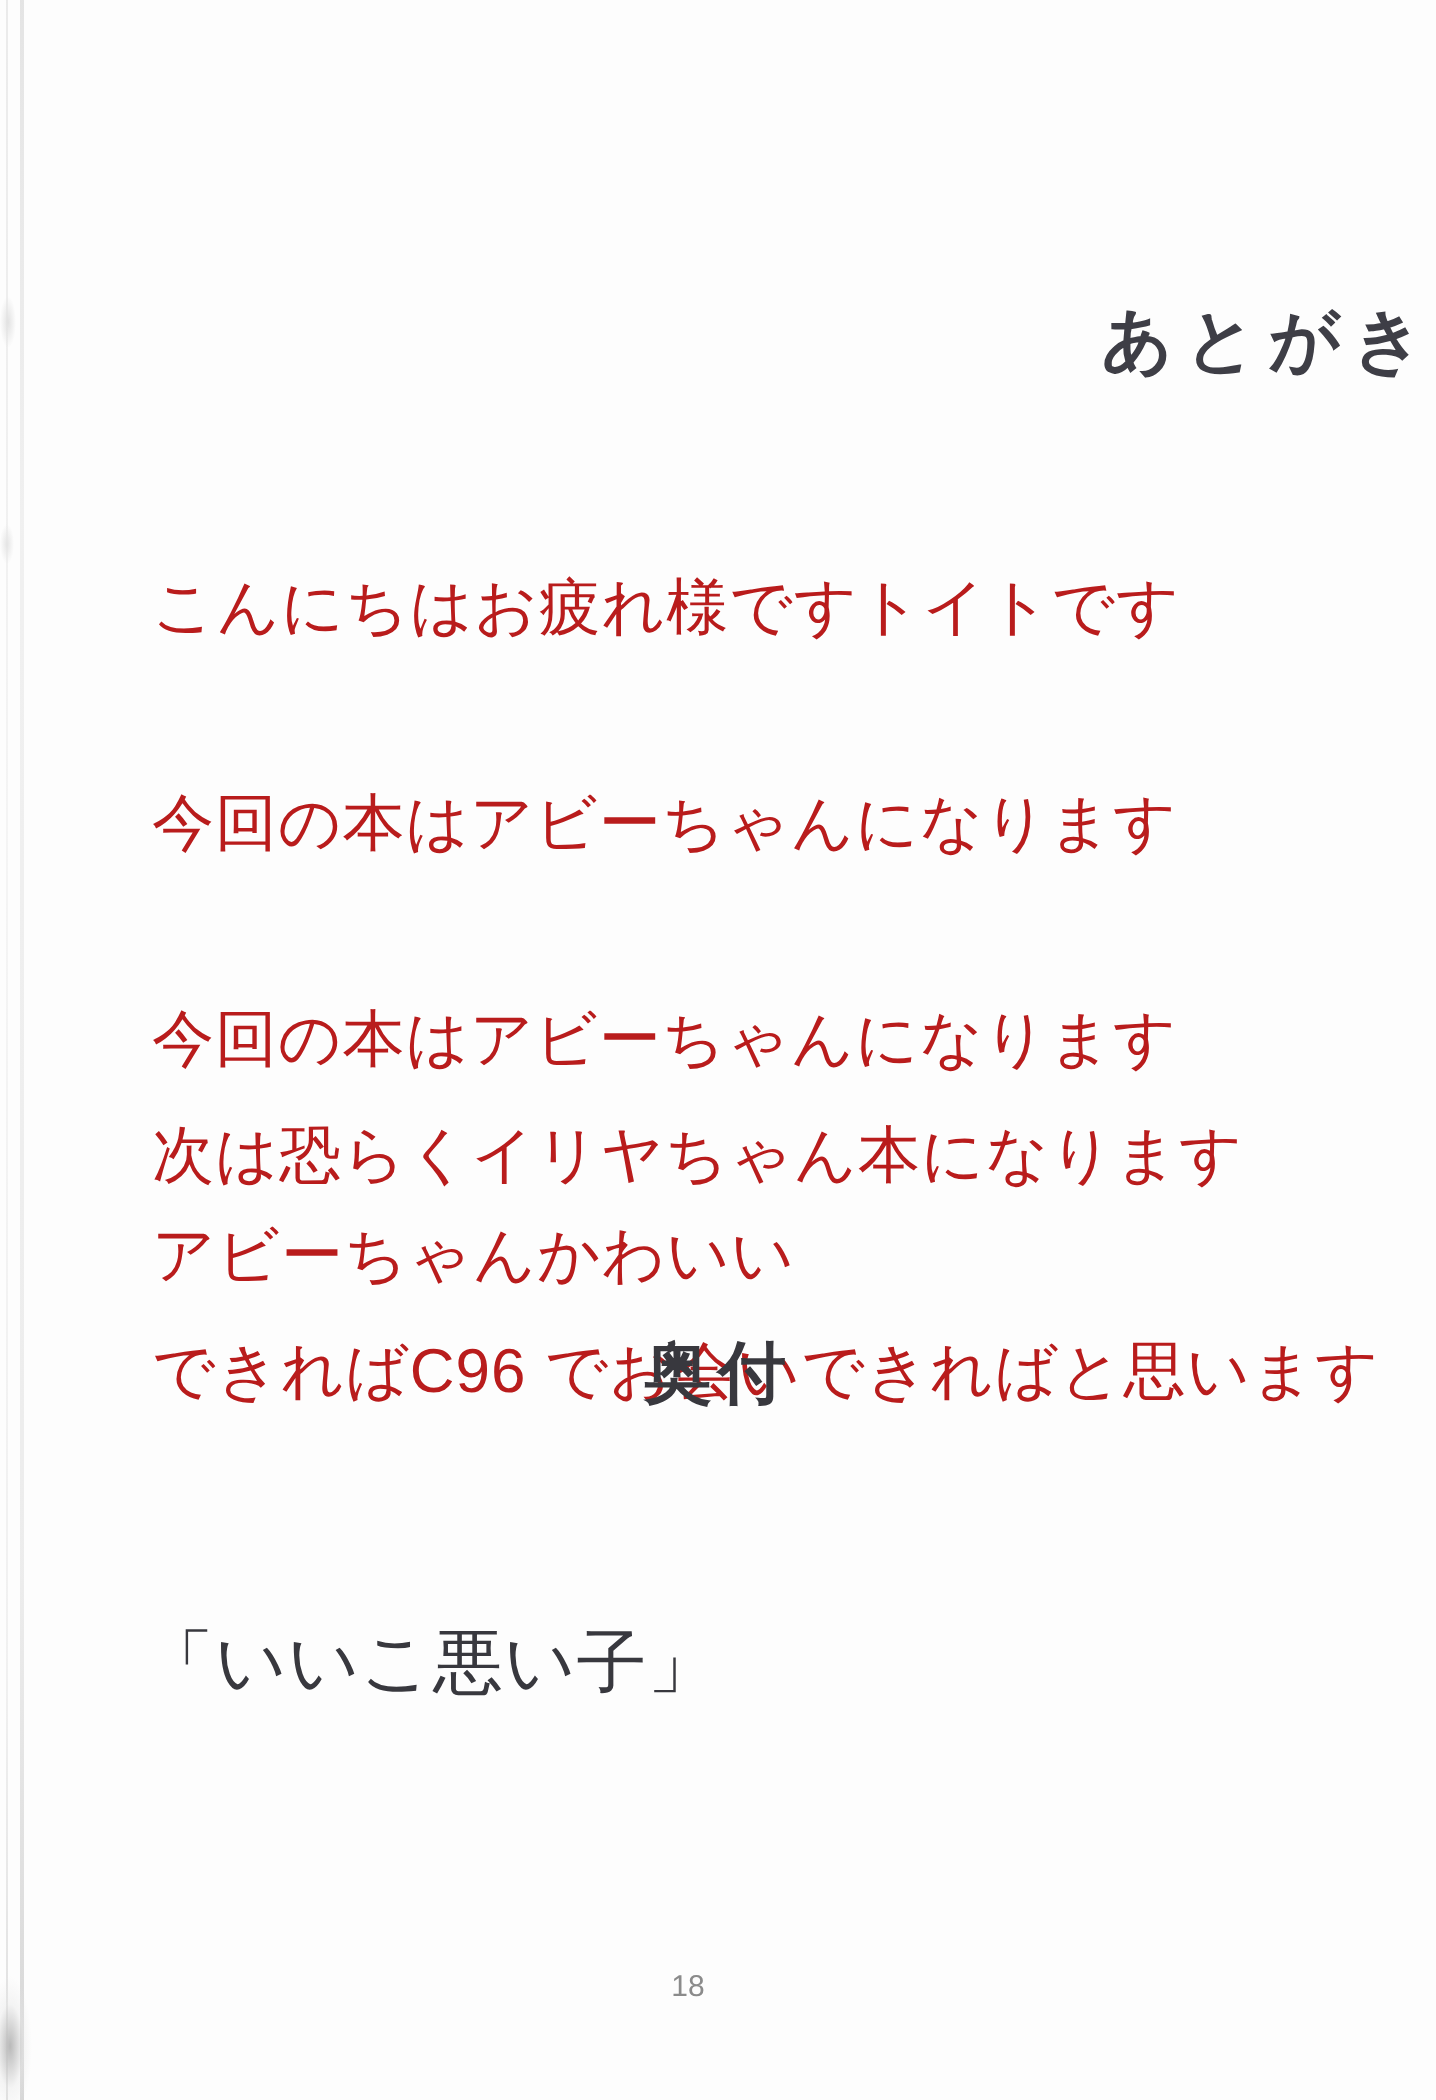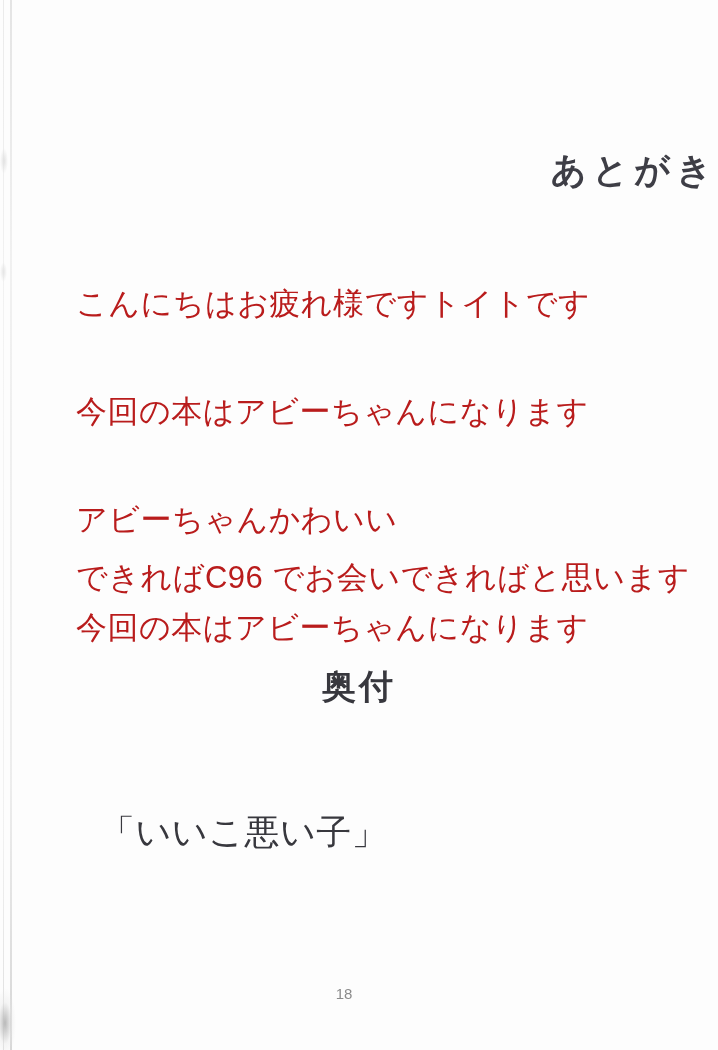--- a/index.html
+++ b/index.html
@@ -59,21 +59,21 @@
     font-family: "Liberation Sans", "DejaVu Sans", sans-serif;
     font-size: 34px; font-weight: 600; letter-spacing: 3px;
     color: #38383e;
   }
   .colophon {
     position: absolute; left: 72px; top: 716px;
     font-family: "Liberation Sans", "DejaVu Sans", sans-serif;
     font-size: 35px; font-weight: 500; line-height: 46.5px;
     letter-spacing: 0.5px; white-space: pre; color: #38383e;
   }
-  .colophon-row { display: block; margin-left: 28px; }
+  .colophon-row { display: block; }
   .page-number {
     position: absolute; top: 985px; left: 0; width: 100%;
     text-align: center;
     font-family: "Liberation Sans", "DejaVu Sans", sans-serif;
     font-size: 15px; color: #8b8b8b;
     transform: translateX(-15px);
   }
 </style>
 </head>
 <body>
@@ -84,25 +84,26 @@
   <div class="scan-line-inner"></div>
   <div class="smudge-a"></div>
   <div class="smudge-b"></div>
   <div class="corner-smudge"></div>
 
   <h1 class="afterword-title">あとがき</h1>
 
   <div class="afterword-para para-1">
     <div>こんにちはお疲れ様ですトイトです</div>
     <div>今回の本はアビーちゃんになります</div>
+    <div>今回の本はアビーちゃんになります</div>
     <div>アビーちゃんかわいい</div>
-    <div>今回の本はアビーちゃんになります</div>
   </div>
 
   <div class="afterword-para para-2">
+    <div>次は恐らくイリヤちゃん本になります</div>
     <div>できればC96 でお会いできればと思います</div>
   </div>
 
   <h2 class="colophon-title">奥付</h2>
 
   <div class="colophon">
     <span class="colophon-row">「いいこ悪い子」</span>
     
     
     

